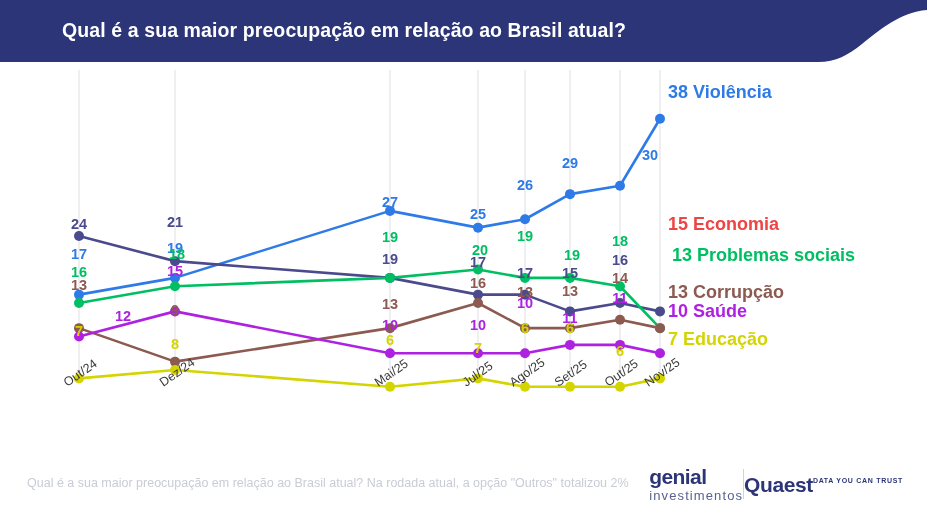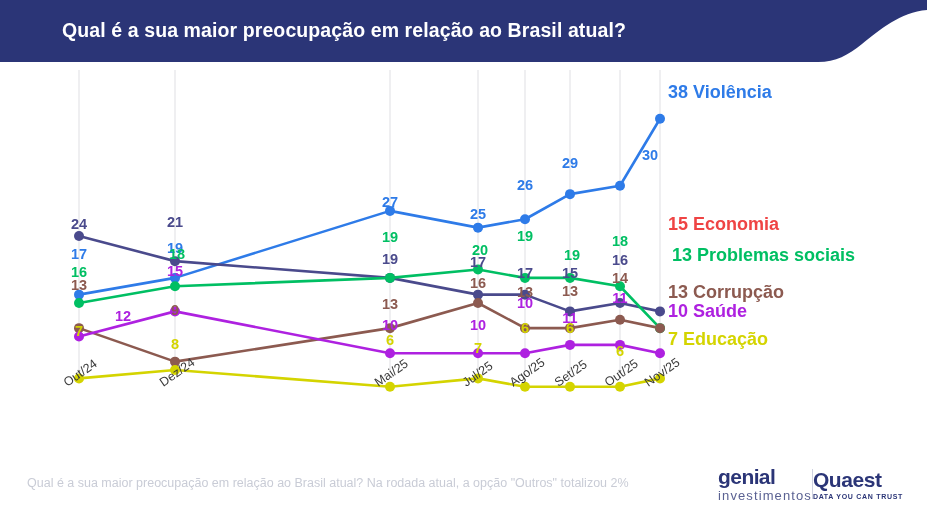--- a/index.html
+++ b/index.html
@@ -42,21 +42,21 @@
     font-size:12.5px;color:#c9ccd6;white-space:nowrap;
   }
   #logos{
     position:absolute;right:24px;top:466px;
     display:flex;align-items:center;
   }
   .logo-genial{display:flex;flex-direction:column;align-items:flex-start;line-height:1;}
   .logo-genial .g-main{font-size:21px;font-weight:bold;color:#2b3577;letter-spacing:-.6px;}
   .logo-genial .g-sub{font-size:13px;color:#5a6192;letter-spacing:1.1px;margin-top:2px;}
   .logo-div{width:1px;height:30px;background:#cfd2e0;}
-  .logo-quaest{display:flex;flex-direction:column;align-items:flex-start;line-height:1;}
+  .logo-quaest{display:flex;flex-direction:row;align-items:flex-start;line-height:1;}
   .logo-quaest .q-main{font-size:21px;font-weight:bold;color:#2b3577;letter-spacing:-.4px;}
   .logo-quaest .q-sub{font-size:7px;font-weight:bold;color:#2b3577;letter-spacing:.7px;margin-top:3px;}
 </style>
 </head>
 <body>
 
 <div id="header-band">
   <svg width="927" height="62" viewBox="0 0 927 62">
     <path id="header-path" d="M0,0 H927 V10 C900,12 880,30 862,44 C848,55 836,62 818,62 H0 Z" fill="#2b3577"></path>
   </svg>

